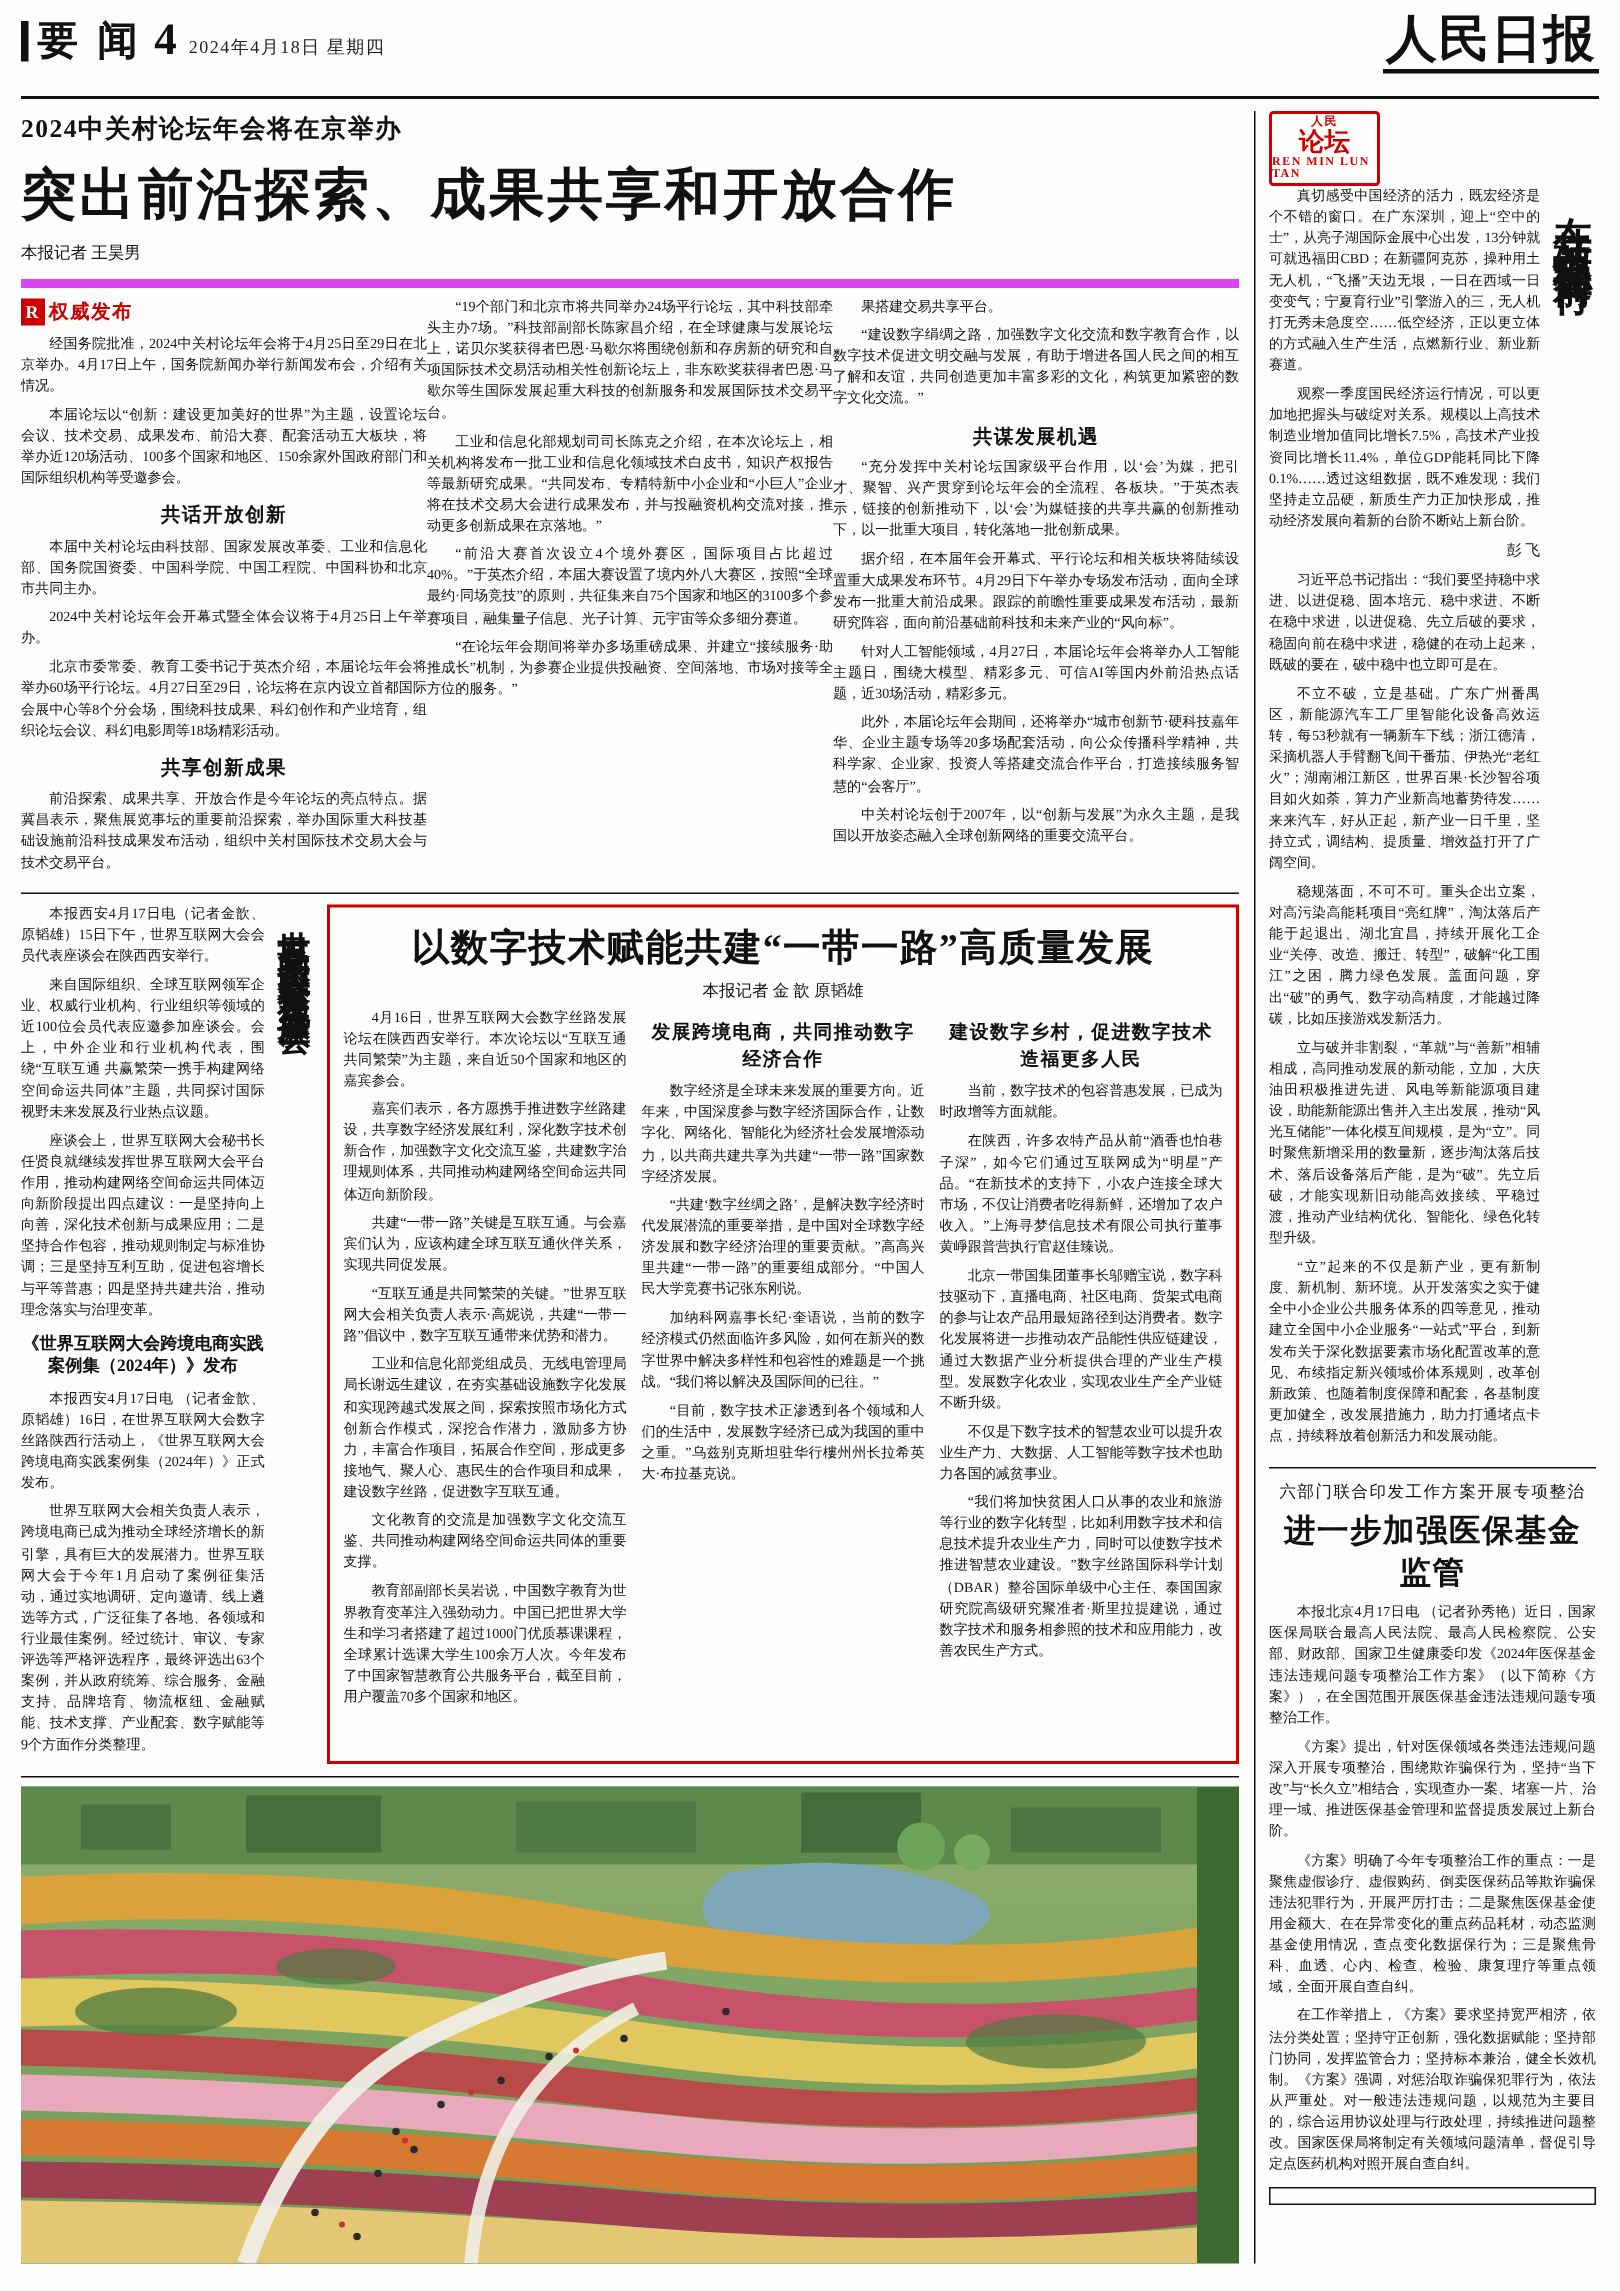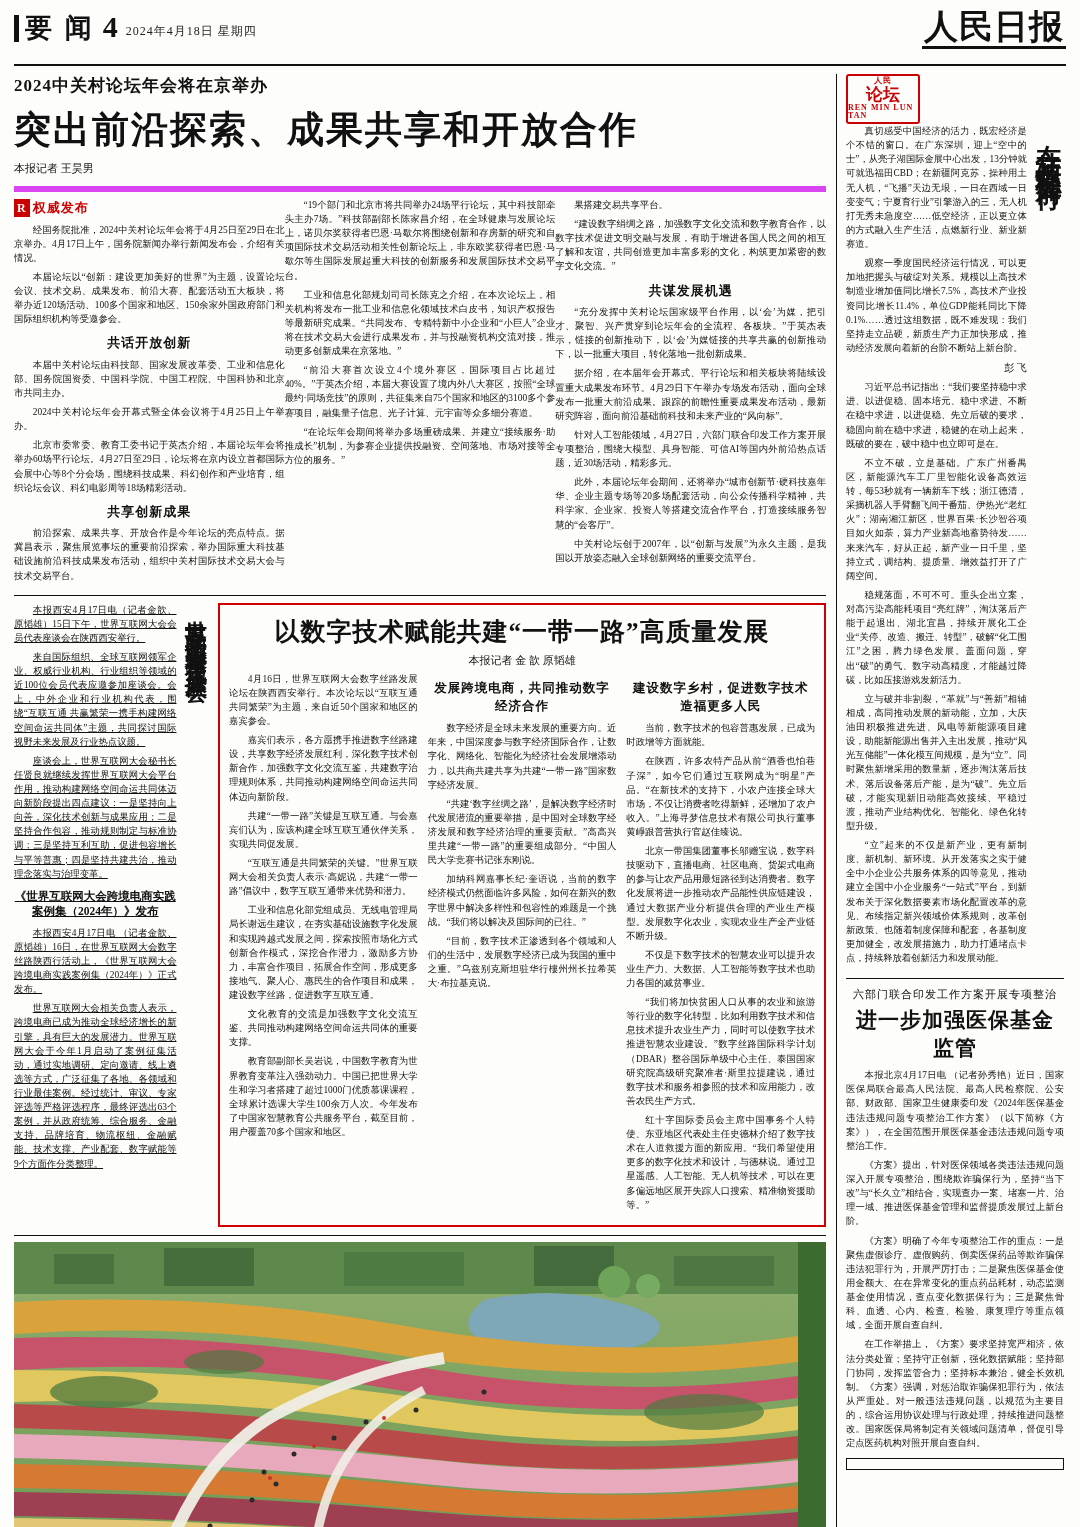--- a/index.html
+++ b/index.html
@@ -49,21 +49,21 @@
   .redtag .sq { display:inline-block; background:#c00; color:#fff; padding:0 3px; margin-right:3px; font-size:12px; }
 
   
   .band { display:flex; gap:8px; margin-top:7px; border-top:1px solid #111; padding-top:7px; }
   .vert-block { width:196px; display:flex; gap:6px; }
   .vtitle {
     writing-mode:vertical-rl; text-orientation:upright;
     font-size:22px; font-weight:bold; letter-spacing:4px; line-height:1.25;
     height:330px;
   }
-  .vside { font-size:9.4px; line-height:1.5; text-align:justify; flex:1;text-decoration:underline; }
+  .vside { font-size:9.4px; line-height:1.5; text-align:justify; flex:1; }
   .vside p { margin:0 0 5px; text-indent:2em; }
   .vside .hl { font-weight:bold; font-size:11.5px; text-indent:0; text-align:center; margin:8px 0 6px; line-height:1.35; }
 
   .boxed { flex:1; border:2px solid #c00; padding:8px 9px; }
   .boxed h2 { text-align:center; font-size:25px; font-weight:bold; margin:2px 0 5px; letter-spacing:1px; }
   .boxed .byline { text-align:center; }
   .boxed-cols { display:flex; gap:10px; margin-top:4px; }
   .boxed-cols .col { font-size:9.4px; }
   .boxed .sub { font-size:12.5px; }
 
@@ -139,21 +139,21 @@
           <p>工业和信息化部规划司司长陈克之介绍，在本次论坛上，相关机构将发布一批工业和信息化领域技术白皮书，知识产权报告等最新研究成果。“共同发布、专精特新中小企业和“小巨人”企业将在技术交易大会进行成果发布，并与投融资机构交流对接，推动更多创新成果在京落地。”</p>
           <p>“前沿大赛首次设立4个境外赛区，国际项目占比超过40%。”于英杰介绍，本届大赛设置了境内外八大赛区，按照“全球最约·同场竞技”的原则，共征集来自75个国家和地区的3100多个参赛项目，融集量子信息、光子计算、元宇宙等众多细分赛道。</p>
           <p>“在论坛年会期间将举办多场重磅成果、并建立“接续服务·助推成长”机制，为参赛企业提供投融资、空间落地、市场对接等全方位的服务。”</p>
         </div>
         <div class="col">
           <p>果搭建交易共享平台。</p>
           <p>“建设数字绢绸之路，加强数字文化交流和数字教育合作，以数字技术促进文明交融与发展，有助于增进各国人民之间的相互了解和友谊，共同创造更加丰富多彩的文化，构筑更加紧密的数字文化交流。”</p>
           <div class="sub">共谋发展机遇</div>
           <p>“充分发挥中关村论坛国家级平台作用，以‘会’为媒，把引才、聚智、兴产贯穿到论坛年会的全流程、各板块。”于英杰表示，链接的创新推动下，以‘会’为媒链接的共享共赢的创新推动下，以一批重大项目，转化落地一批创新成果。</p>
           <p>据介绍，在本届年会开幕式、平行论坛和相关板块将陆续设置重大成果发布环节。4月29日下午举办专场发布活动，面向全球发布一批重大前沿成果。跟踪的前瞻性重要成果发布活动，最新研究阵容，面向前沿基础前科技和未来产业的“风向标”。</p>
-          <p>针对人工智能领域，4月27日，六部门联合印发工作方案开展专项整治，围绕大模型、具身智能、可信AI等国内外前沿热点话题，近30场活动，精彩多元。</p>
+          <p>针对人工智能领域，4月27日，本届论坛年会将举办人工智能主题日，围绕大模型、精彩多元、可信AI等国内外前沿热点话题，近30场活动，精彩多元。</p>
           <p>此外，本届论坛年会期间，还将举办“城市创新节·硬科技嘉年华、企业主题专场等20多场配套活动，向公众传播科学精神，共科学家、企业家、投资人等搭建交流合作平台，打造接续服务智慧的“会客厅”。</p>
           <p>中关村论坛创于2007年，以“创新与发展”为永久主题，是我国以开放姿态融入全球创新网络的重要交流平台。</p>
         </div>
       </div>
 
       <div class="band">
         <div class="vert-block">
           <div class="vside">
             <p>本报西安4月17日电（记者金歆、原韬雄）15日下午，世界互联网大会会员代表座谈会在陕西西安举行。</p>
             <p>来自国际组织、全球互联网领军企业、权威行业机构、行业组织等领域的近100位会员代表应邀参加座谈会。会上，中外企业和行业机构代表，围绕“互联互通 共赢繁荣一携手构建网络空间命运共同体”主题，共同探讨国际视野未来发展及行业热点议题。</p>
@@ -185,21 +185,20 @@
               <p>加纳科网嘉事长纪·奎语说，当前的数字经济模式仍然面临许多风险，如何在新兴的数字世界中解决多样性和包容性的难题是一个挑战。“我们将以解决及国际间的已往。”</p>
               <p>“目前，数字技术正渗透到各个领域和人们的生活中，发展数字经济已成为我国的重中之重。”乌兹别克斯坦驻华行樓州州长拉希英大·布拉基克说。</p>
             </div>
             <div class="col">
               <div class="sub">建设数字乡村，促进数字技术造福更多人民</div>
               <p>当前，数字技术的包容普惠发展，已成为时政增等方面就能。</p>
               <p>在陕西，许多农特产品从前“酒香也怕巷子深”，如今它们通过互联网成为“明星”产品。“在新技术的支持下，小农户连接全球大市场，不仅让消费者吃得新鲜，还增加了农户收入。”上海寻梦信息技术有限公司执行董事黄崢跟普营执行官赵佳臻说。</p>
               <p>北京一带国集团董事长邬赠宝说，数字科技驱动下，直播电商、社区电商、货架式电商的参与让农产品用最短路径到达消费者。数字化发展将进一步推动农产品能性供应链建设，通过大数据产业分析提供合理的产业生产模型。发展数字化农业，实现农业生产全产业链不断升级。</p>
               <p>不仅是下数字技术的智慧农业可以提升农业生产力、大数据、人工智能等数字技术也助力各国的减贫事业。</p>
               <p>“我们将加快贫困人口从事的农业和旅游等行业的数字化转型，比如利用数字技术和信息技术提升农业生产力，同时可以使数字技术推进智慧农业建设。”数字丝路国际科学计划（DBAR）整谷国际单级中心主任、泰国国家研究院高级研究聚准者·斯里拉提建说，通过数字技术和服务相参照的技术和应用能力，改善农民生产方式。</p>
-              <p>红十字国际委员会主席中国事务个人特使、东亚地区代表处主任史德林介绍了数字技术在人道救援方面的新应用。“我们希望使用更多的数字化技术和设计，与德林说。通过卫星遥感、人工智能、无人机等技术，可以在更多偏远地区展开失踪人口搜索、精准物资援助等。”</p>
             </div>
           </div>
         </div>
       </div>
 
       <div class="photo-wrap">
         <div class="photo">
           <svg width="784" height="318" viewBox="0 0 784 318" preserveAspectRatio="none">
             <defs>
               <linearGradient id="sky" x1="0" y1="0" x2="0" y2="1">

